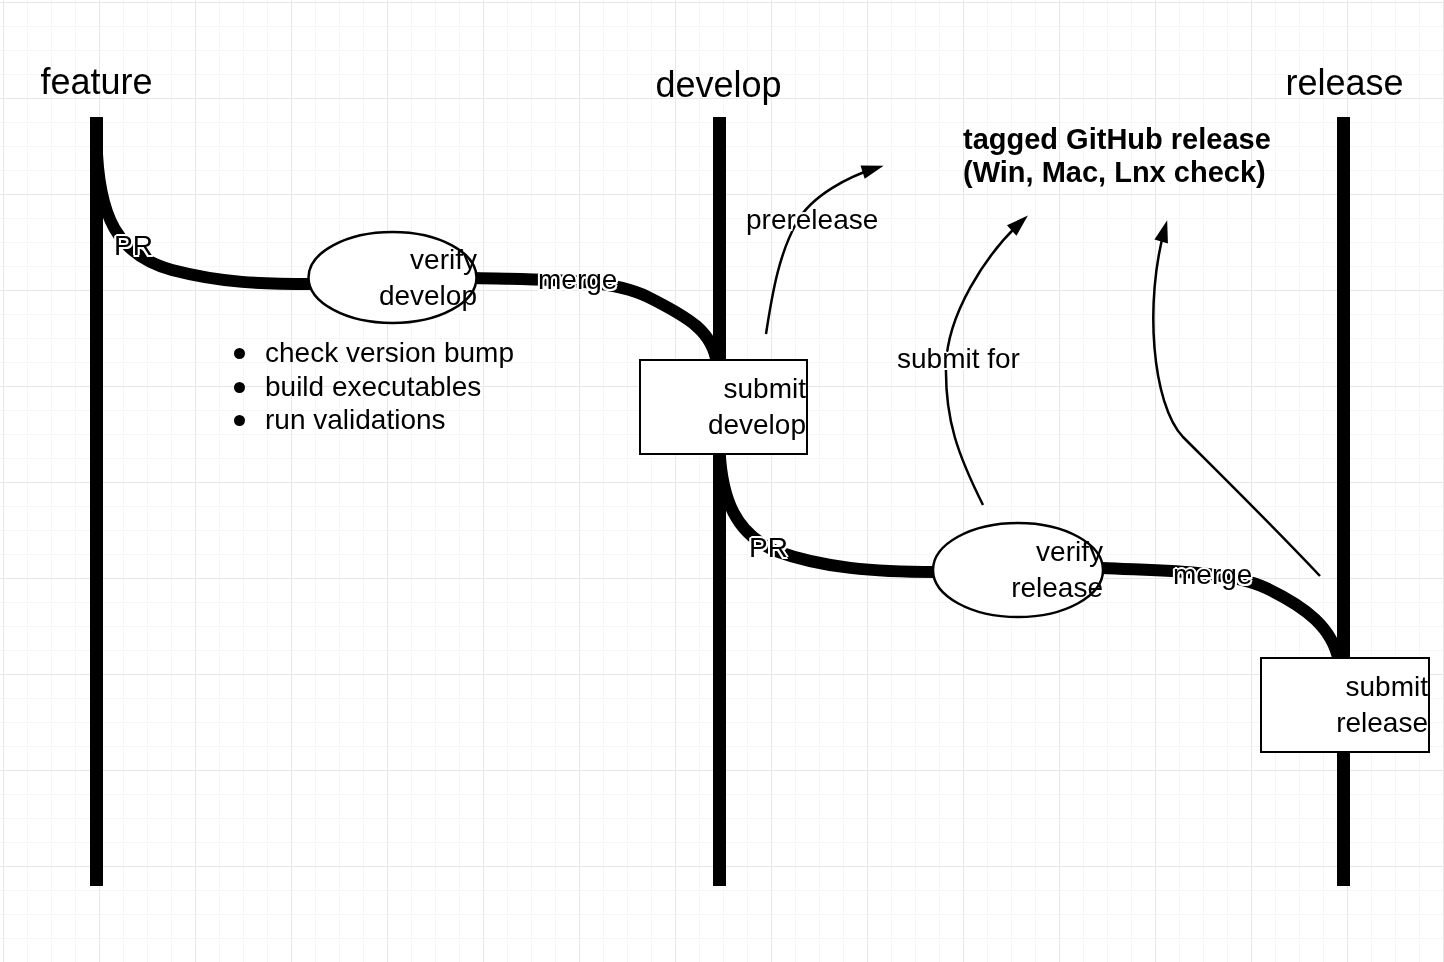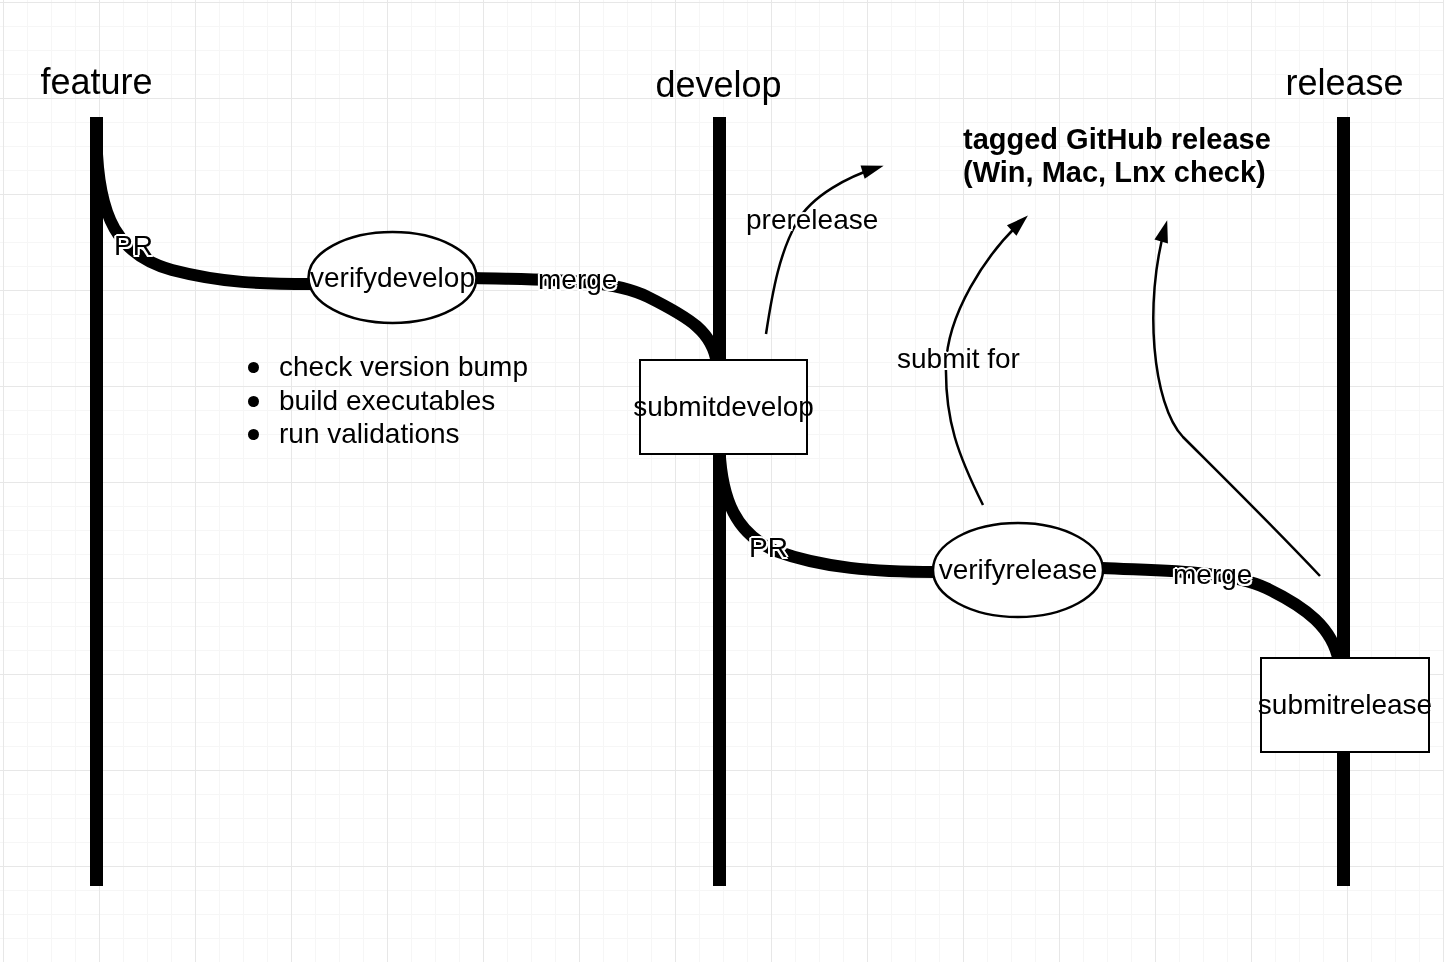--- a/index.html
+++ b/index.html
@@ -14,25 +14,25 @@
       linear-gradient(to bottom, #f6f6f6 1px, transparent 1px);
     background-size: 96px 96px, 96px 96px, 24px 24px, 24px 24px;
     background-position: 3px 2px, 3px 2px, 3px 2px, 3px 2px;
   }
   #diagram-svg{position:absolute; left:0; top:0; z-index:1;}
   .abs{position:absolute; z-index:2; color:#000;}
   .branch-title{font-size:36px; width:200px; text-align:center; transform:translateX(-50%); white-space:nowrap;}
   .flow-label{font-size:28px; white-space:nowrap;
     text-shadow:2px 0 0 #fff,-2px 0 0 #fff,0 2px 0 #fff,0 -2px 0 #fff,
       1.5px 1.5px 0 #fff,-1.5px 1.5px 0 #fff,1.5px -1.5px 0 #fff,-1.5px -1.5px 0 #fff;}
-  .node-text{display:flex; flex-direction:row; align-items:center; justify-content:center;
+  .node-text{display:flex; flex-direction:column; align-items:flex-end; justify-content:center;
     font-size:28px; line-height:36px; text-align:center;}
   .submit-box{background:#fff; border:2.5px solid #000; box-sizing:border-box;}
   .annotation{font-weight:bold; font-size:29px; line-height:33px; white-space:nowrap;margin-left:43px;}
-  .checklist{list-style:none; margin:16px; padding:0; font-size:28px; line-height:33.5px;}
+  .checklist{list-style:none; margin:2px; padding:0; font-size:28px; line-height:33.5px;}
   .checklist li{position:relative; padding-left:36px; white-space:nowrap;}
   .checklist li::before{content:""; position:absolute; left:5px; top:12px;
     width:11px; height:11px; border-radius:50%; background:#000;}
 </style>
 </head>
 <body>
 
 <div id="canvas">
 
   <svg id="diagram-svg" width="1444" height="962" viewBox="0 0 1444 962">

